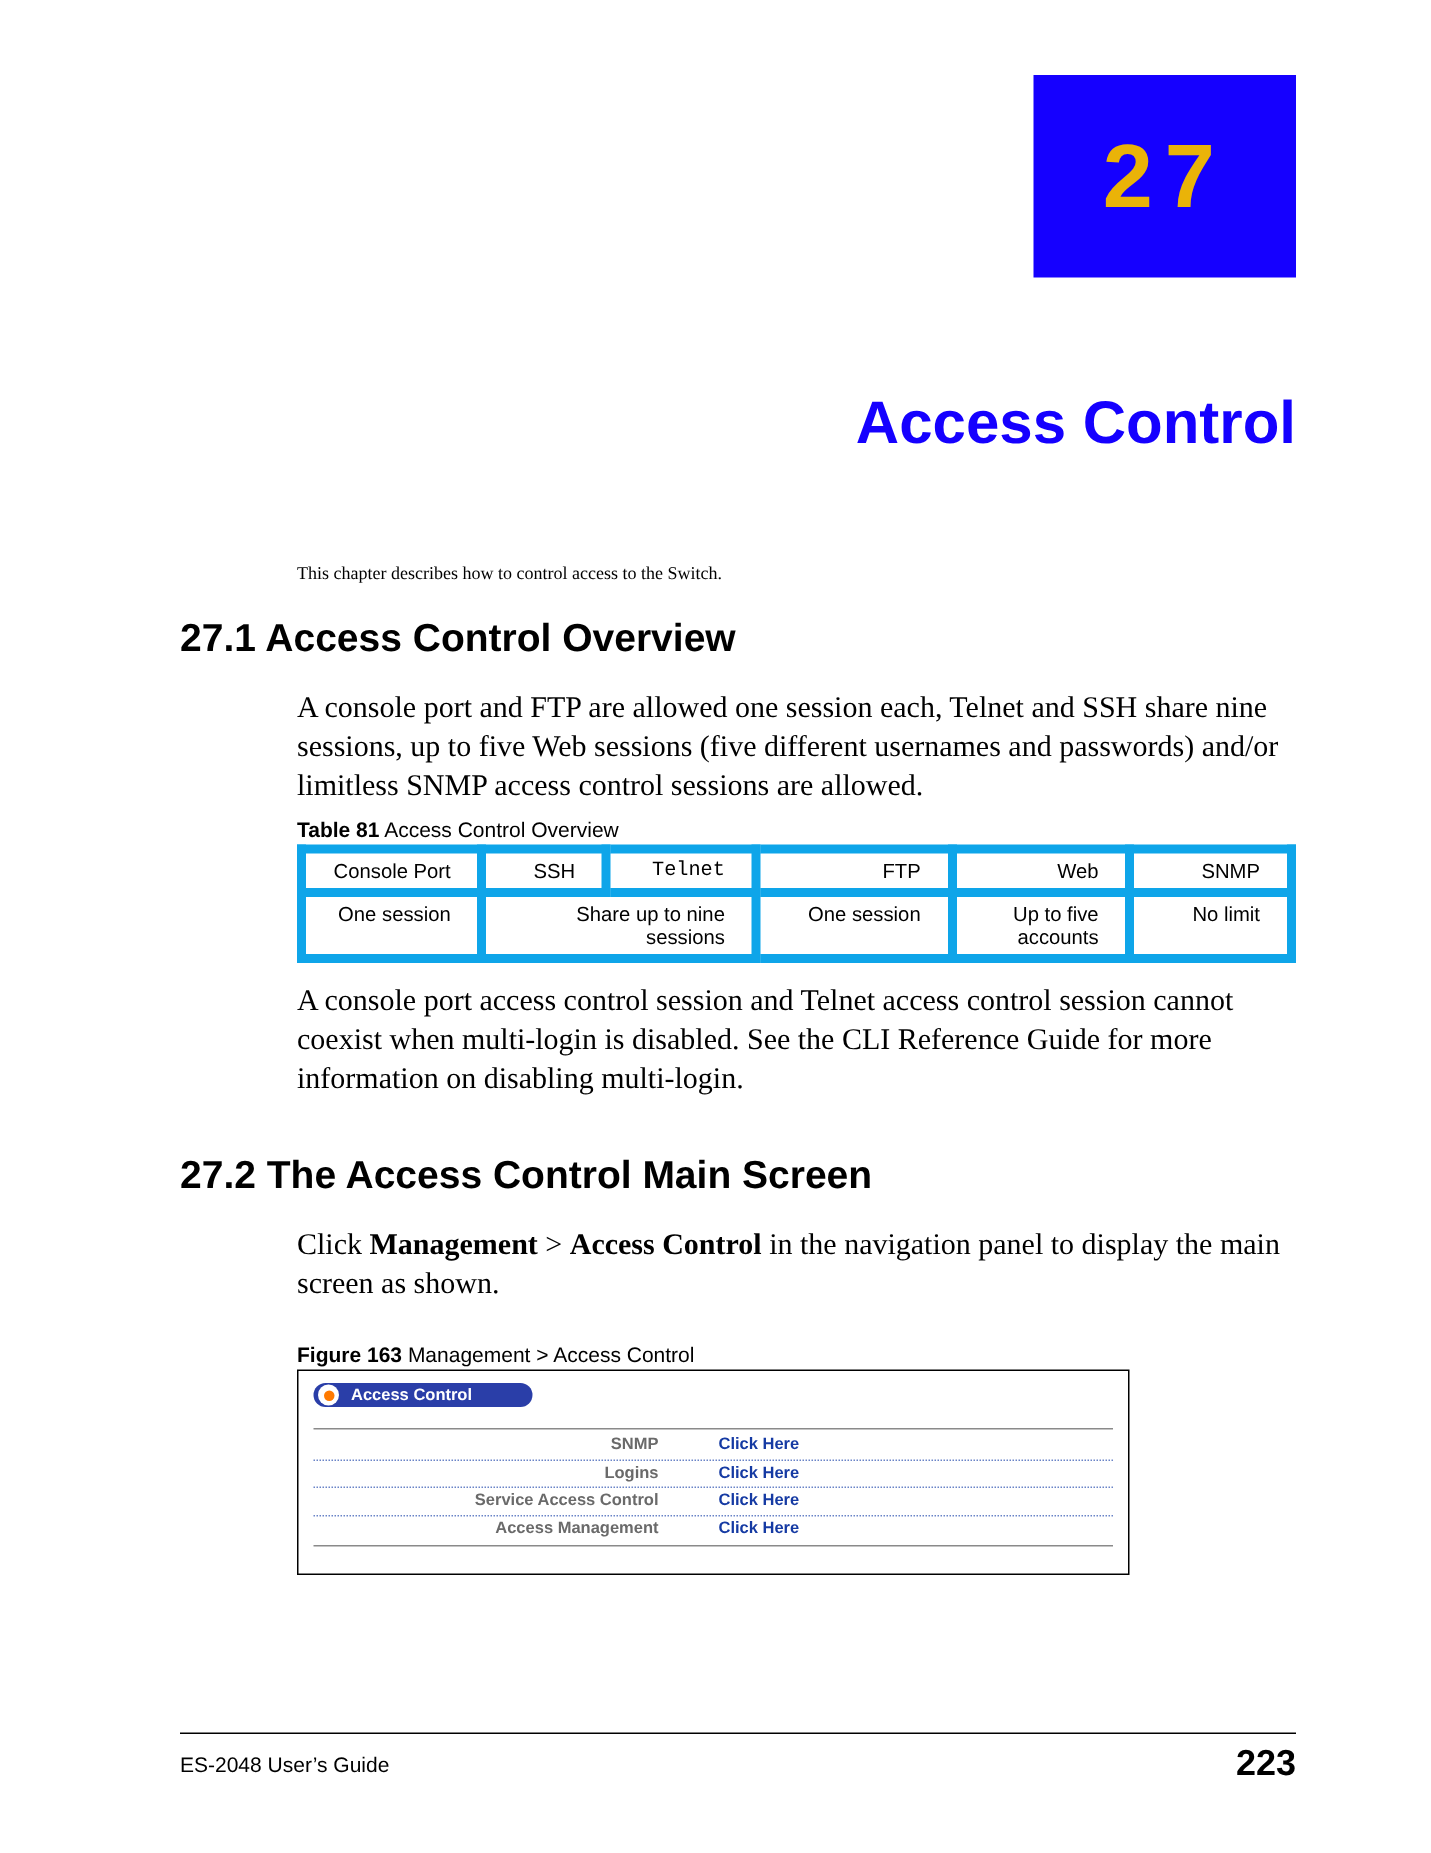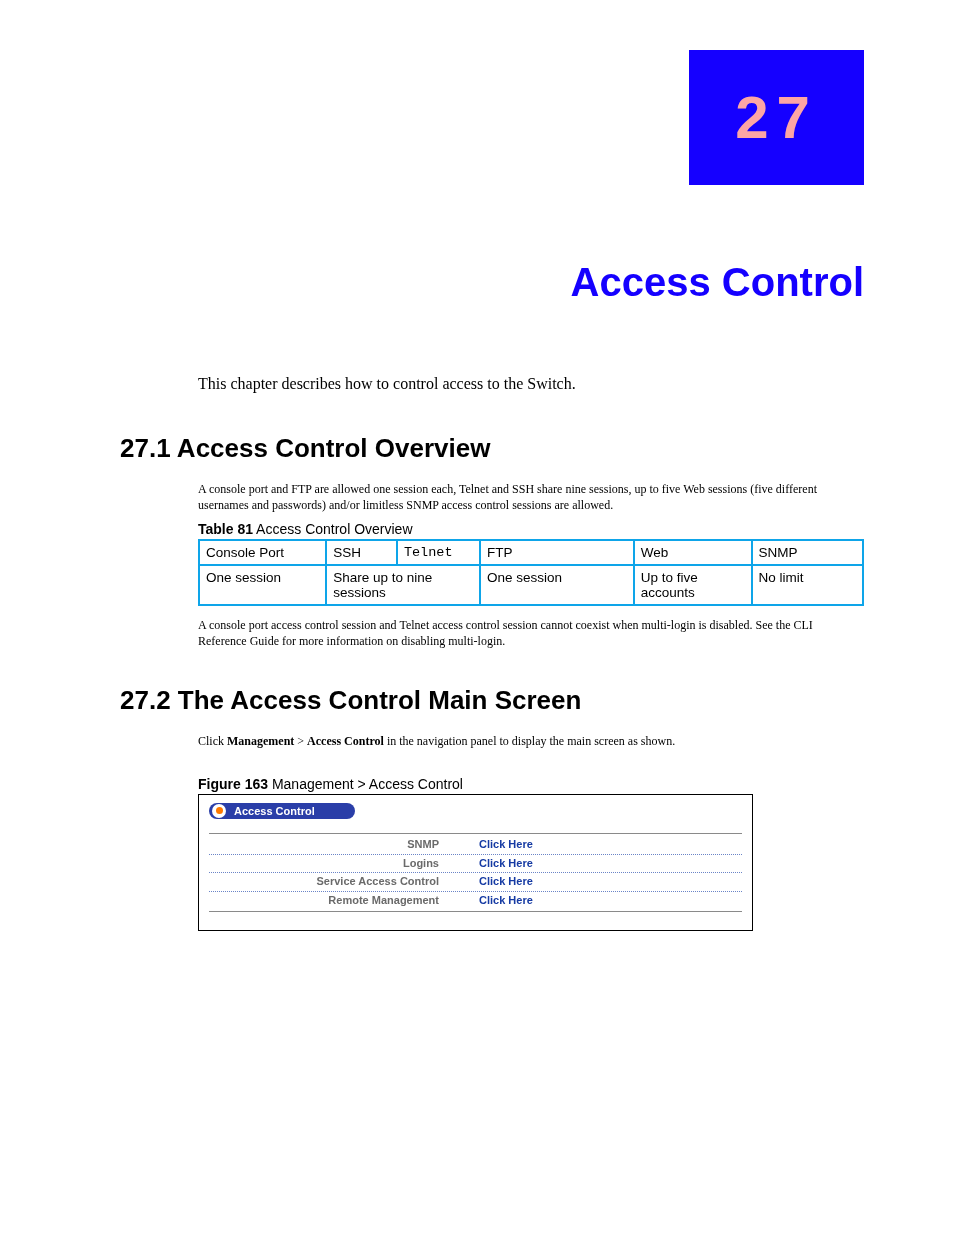--- a/index.html
+++ b/index.html
@@ -23,49 +23,49 @@
       right: 90px;
       top: 50px;
       width: 175px;
       height: 135px;
       background: #1500ff;
       display: flex;
       align-items: center;
       justify-content: center;
     }
     .chapter-number {
-      color: #fca5a5;
+      color: #eab308;
       font-family: Arial, Helvetica, sans-serif;
       font-weight: bold;
       font-size: 60px;
       letter-spacing: 8px;
     }
     .chapter-title {
       font-family: Arial, Helvetica, sans-serif;
       color: #1500ff;
       font-size: 40px;
       font-weight: bold;
       text-align: right;
       margin-top: 210px;
       margin-bottom: 70px;
     }
     .intro-body {
       margin-left: 78px;
-      font-size: 16px;
-      margin-bottom: 40px;
+      font-size: 12px;
+      margin-bottom: 20px;
     }
     .section-heading {
       font-family: Arial, Helvetica, sans-serif;
       font-weight: bold;
       font-size: 26px;
       margin-bottom: 18px;
     }
     .section-body {
       margin-left: 78px;
-      font-size: 12px;
+      font-size: 20px;
       line-height: 1.3;
       margin-bottom: 8px;
     }
     .table-caption, .figure-caption {
       margin-left: 78px;
       font-family: Arial, Helvetica, sans-serif;
       font-size: 14px;
       margin-top: 6px;
       margin-bottom: 2px;
     }
@@ -73,23 +73,24 @@
       font-weight: bold;
     }
     table.grid {
       border-collapse: collapse;
       margin-left: 78px;
       margin-bottom: 12px;
       font-family: Arial, Helvetica, sans-serif;
       font-size: 13.5px;
     }
     table.grid td {
-      border: 2px solid #0ea5e9;
-      padding: 4px 6px;
+      border: 6px solid #0ea5e9;
+      padding: 4px 18px;
       vertical-align: top;
+      text-align: right;
     }
     .col-console { width: 116px; }
     .col-sshtelnet { width: 130px; }
     .col-ssh { width: 58px; }
     .col-telnet { width: 70px; font-family: Liberation Mono, monospace; }
     .col-ftp { width: 144px; margin-left: 21px; }
     .col-web { width: 106px; }
     .col-snmp { width: 100px; }
     .nav-bold { font-weight: bold; text-align: center; }
     .figure-wrap {
@@ -238,19 +239,23 @@
       </div>
       <div class="ac-row">
         <span class="ac-label">Logins</span>
         <span class="ac-link">Click Here</span>
       </div>
       <div class="ac-row">
         <span class="ac-label">Service Access Control</span>
         <span class="ac-link">Click Here</span>
       </div>
       <div class="ac-row">
-        <span class="ac-label">Remote Management</span>
+        <span class="ac-label">Access Management</span>
         <span class="ac-link">Click Here</span>
       </div>
     </div>
   </div>
 
+  <div class="footer">
+    <span class="footer-left">ES-2048 User’s Guide</span>
+    <span class="footer-right">223</span>
+  </div>
 </div>
 
 </body></html>

